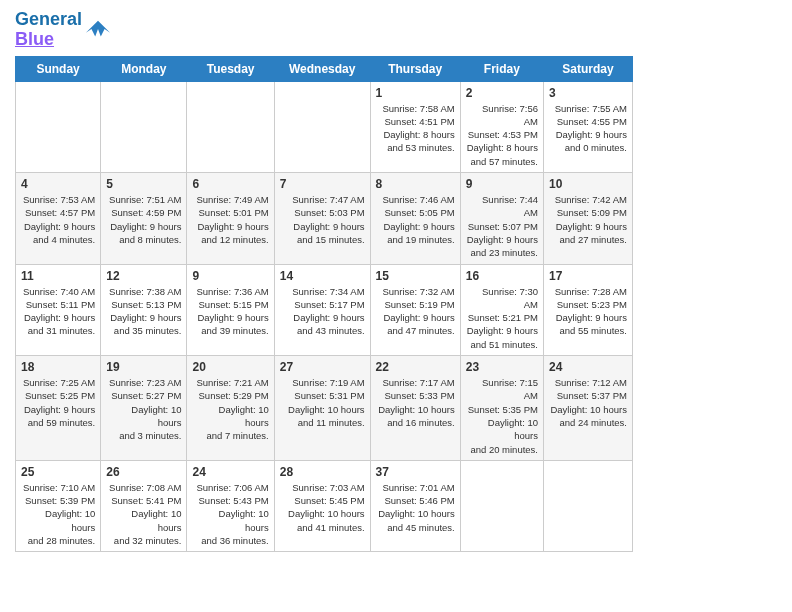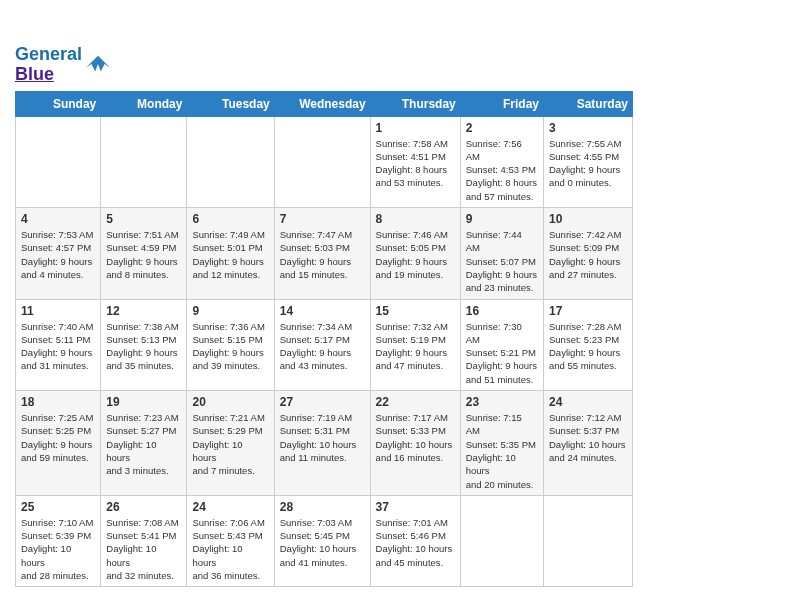--- a/index.html
+++ b/index.html
@@ -6,21 +6,20 @@
     body {
       font-family: Arial, sans-serif;
       background: #fff;
       width: 792px;
       height: 612px;
       overflow: hidden;
     }
     .container {
       width: 648px;
       padding: 10px 15px 5px 15px;
-      margin-top: 35px;
     }
     .header {
       display: flex;
       justify-content: space-between;
       align-items: flex-start;
       margin-bottom: 6px;
     }
     .logo {
       display: flex;
       align-items: center;
@@ -57,21 +56,21 @@
       width: 100%;
       border-collapse: collapse;
       border: 1px solid #ccc;
     }
     .calendar th {
       background-color: #2c7fc2;
       color: #fff;
       font-size: 12px;
       font-weight: bold;
       padding: 5px 4px;
-      text-align: right;
+      text-align: center;
       border: 1px solid #2c7fc2;
     }
     .calendar td {
       width: 113px;
       vertical-align: top;
       padding: 4px 5px;
       border: 1px solid #ccc;
       font-size: 10px;
       color: #333;
       height: 88px;
@@ -84,36 +83,37 @@
       font-size: 12px;
       font-weight: bold;
       color: #333;
       display: block;
       margin-bottom: 2px;
     }
     .day-info {
       font-size: 9.5px;
       color: #333;
       line-height: 1.4;
+      text-align: right;
     }
     .empty-cell {
       background: #fff !important;
     }
   </style>
 </head>
 <body>
 
 <div class="container">
   <div class="header">
     <div class="logo">
       <div>
         <div style="display:flex;align-items:center;">
           <div class="logo-text">
             <span>General</span><br>
-            <span style="color:#4c1d95;text-decoration:underline;">Blue</span>
+            <span style="color:#8b5cf6;text-decoration:underline;">Blue</span>
           </div>
           <svg class="logo-bird" viewBox="0 0 30 30" xmlns="http://www.w3.org/2000/svg">
             <polygon points="15,5 28,18 22,14 18,22 15,14 12,22 8,14 2,18" fill="#2c7fc2"></polygon>
           </svg>
         </div>
       </div>
     </div>
     <div class="title-section">
       <div class="month-title"></div>
       <div class="location"></div>

